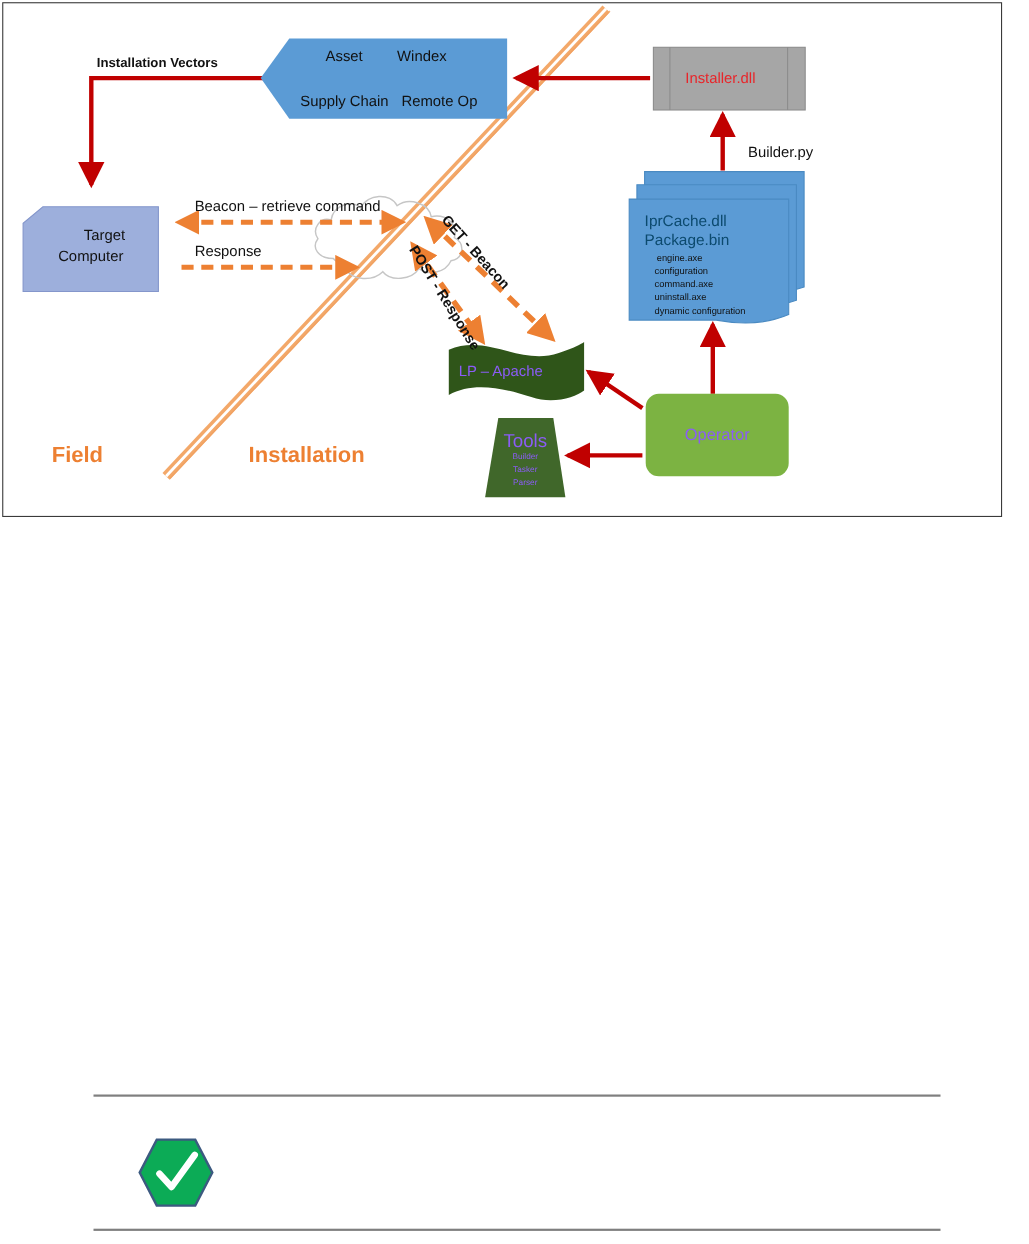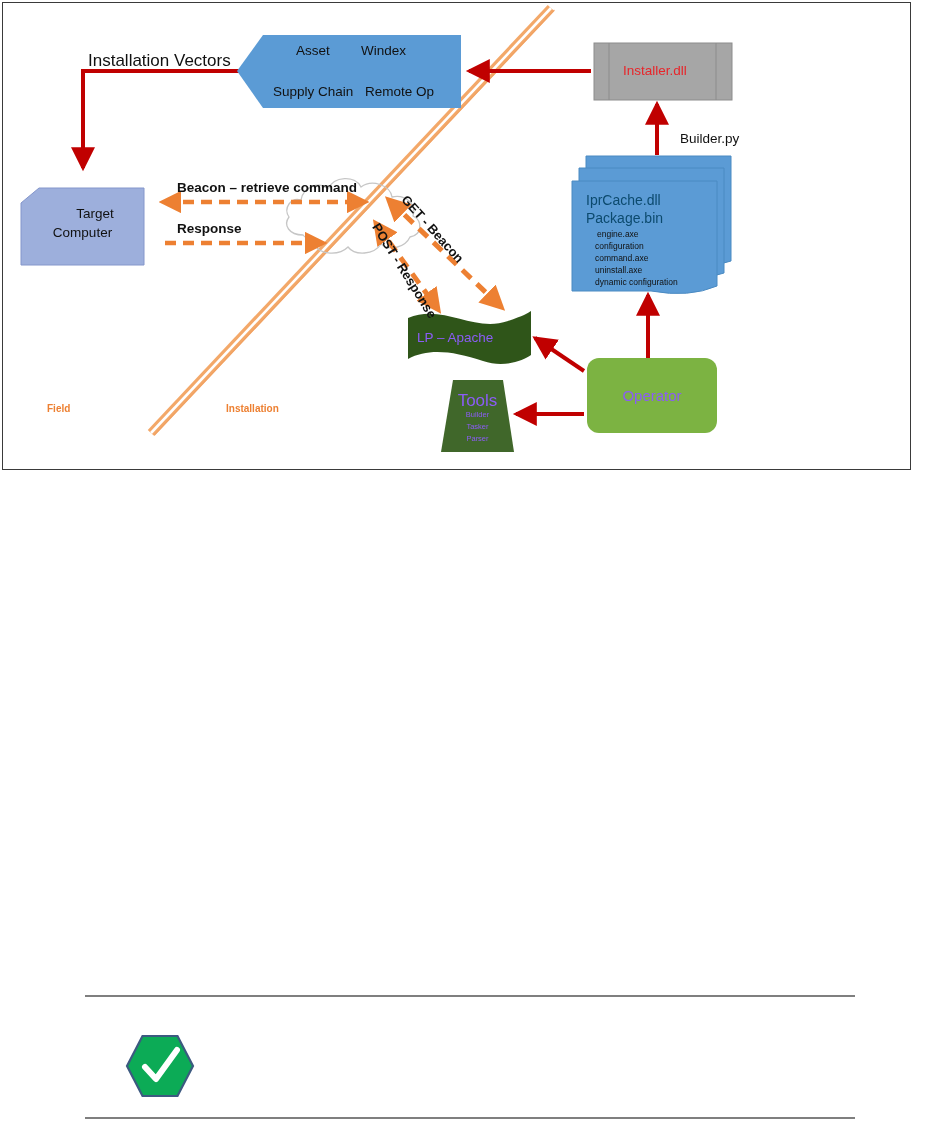--- a/index.html
+++ b/index.html
@@ -17,30 +17,30 @@
 
   .lbl{position:absolute;white-space:pre;line-height:1.15;}
 
   
   .t-black{color:#111;}
   .t-white{color:#8b5cf6;}
   .t-red{color:#e8252a;}
   .t-orange{color:#ED8032;font-weight:bold;}
   .t-faint{color:#0c4a6e;}
 
-  .fs-instvec{font-size:17px;font-weight:normal;text-align:center;}
+  .fs-instvec{font-size:12px;font-weight:bold;text-align:center;}
   .fs-node{font-size:13.5px;}
-  .fs-beacon{font-size:13.5px;font-weight:bold;}
+  .fs-beacon{font-size:13.5px;font-weight:normal;}
   .fs-builder{font-size:13.5px;margin-left:23px;}
   .fs-big{font-size:15px;}
   .fs-stack-title{font-size:14px;}
   .fs-stack-item{font-size:8.5px;}
   .fs-tools{font-size:17px;}
   .fs-tools-sub{font-size:7.5px;}
-  .fs-region{font-size:10px;font-weight:bold;text-align:center;}
+  .fs-region{font-size:20px;font-weight:bold;text-align:center;}
   .fs-diag{font-size:13px;font-weight:bold;}
 
   .ctr{text-align:center;}
 
   
   .rot-get{transform:rotate(48deg);transform-origin:left top;}
   .rot-post{transform:rotate(58deg);transform-origin:left top;}
 
   
   #lower{position:absolute;left:0;top:471px;width:935px;height:660px;}

